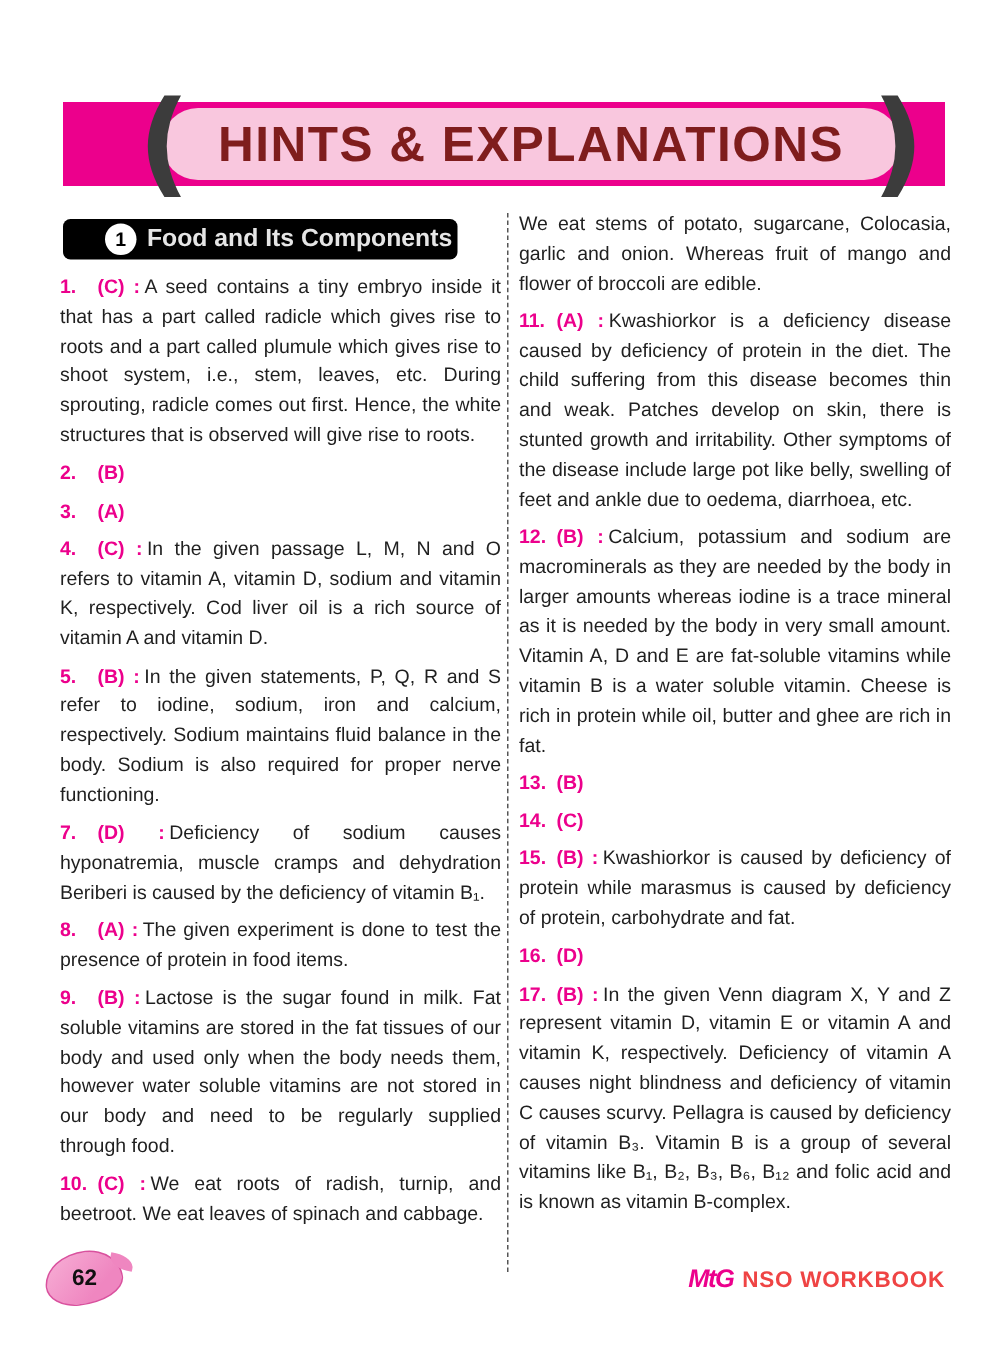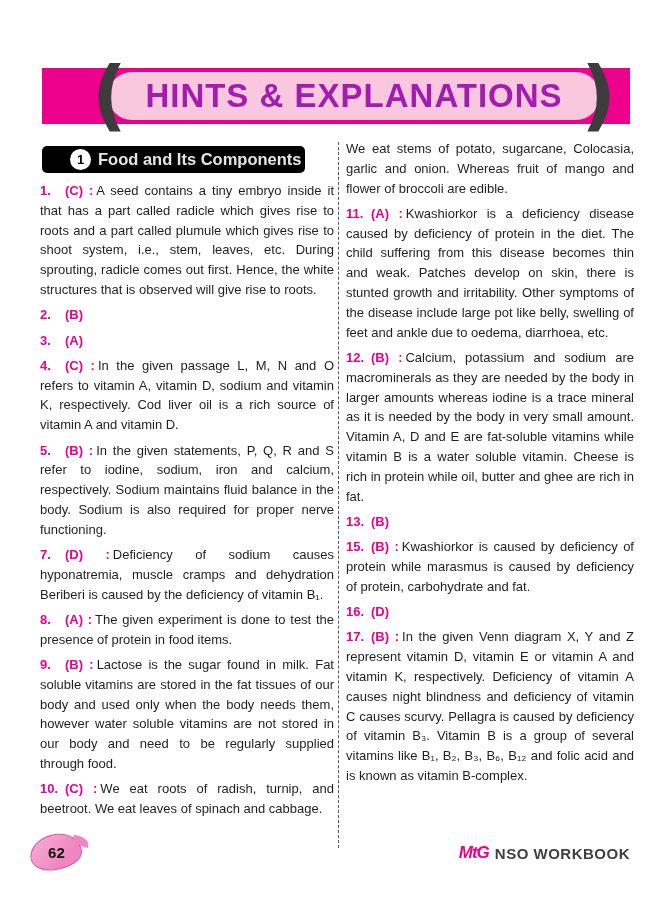--- a/index.html
+++ b/index.html
@@ -8,21 +8,21 @@
     font-family:"Liberation Sans",sans-serif;color:#1c1c1c;overflow:hidden;
   }
   
   .band{position:absolute;left:42px;top:68px;width:588px;height:56px;background:#EC008C;}
   .pill{position:absolute;left:66px;right:30px;top:4px;height:48px;background:#F9C7DE;border-radius:26px;}
   .paren{position:absolute;top:50%;transform:translateY(-52%);font-size:76px;font-weight:bold;
          color:#3c3c3c;font-family:"DejaVu Sans",sans-serif;line-height:48px;}
   .paren.l{left:-16px;}
   .paren.r{right:-16px;}
   .band-title{position:absolute;left:0;right:0;top:50%;transform:translateY(-50%);
-    text-align:center;font-size:33px;font-weight:bold;letter-spacing:1px;color:#a21caf;white-space:nowrap;}
+    text-align:center;font-size:33px;font-weight:bold;letter-spacing:1px;color:#7f1d1d;white-space:nowrap;}
   
   .section-bar{position:absolute;left:42px;top:146px;width:263px;height:27px;background:#000;
     border-radius:5px;display:flex;align-items:center;}
   .sec-circle{width:21px;height:21px;border-radius:50%;background:#fff;color:#000;
     font-size:13px;font-weight:bold;display:flex;align-items:center;justify-content:center;
     margin-left:28px;flex:0 0 auto;}
   .sec-title{color:#e5e5e5;font-size:16.5px;font-weight:bold;margin-left:7px;white-space:nowrap;}
   
   .col{position:absolute;font-size:13px;line-height:19.8px;text-align:justify;color:#1f1f1f;}
   .col-left{left:40px;top:181px;width:294px;}
@@ -36,21 +36,21 @@
   
   .leaf{position:absolute;left:30px;top:834px;width:50px;height:34px;
     background:linear-gradient(135deg,#f7b0d6 0%,#ef86c0 70%);
     border:1px solid #d9519e;border-radius:55% 45% 60% 40% / 60% 55% 45% 40%;
     transform:rotate(-6deg);display:flex;align-items:center;justify-content:center;}
   .leaf::after{content:"";position:absolute;right:-9px;top:4px;width:16px;height:10px;
     background:#ef86c0;border-radius:0 80% 0 80%;transform:rotate(18deg);}
   .page-num{font-size:15px;font-weight:bold;color:#101010;transform:rotate(6deg);}
   .brand{position:absolute;right:42px;top:843px;display:flex;align-items:center;gap:6px;white-space:nowrap;}
   .brand-logo{color:#EC008C;font-size:17px;font-weight:bold;font-style:italic;letter-spacing:-1px;text-align:right;}
-  .brand-name{color:#404040;font-size:15px;font-weight:bold;letter-spacing:0.5px;}
+  .brand-name{color:#ef4444;font-size:15px;font-weight:bold;letter-spacing:0.5px;}
 </style>
 </head>
 <body>
 
 <div class="band">
   <div class="pill">
     <span class="paren l">(</span>
     <div class="band-title">HINTS &amp; EXPLANATIONS</div>
     <span class="paren r">)</span>
   </div>
@@ -73,20 +73,21 @@
   <p class="item"><span class="num">8.</span><span class="ans">(A) :</span><span class="txt">The given experiment is done to test the presence of protein in food items.</span></p>
   <p class="item"><span class="num">9.</span><span class="ans">(B) :</span><span class="txt">Lactose is the sugar found in milk. Fat soluble vitamins are stored in the fat tissues of our body and used only when the body needs them, however water soluble vitamins are not stored in our body and need to be regularly supplied through food.</span></p>
   <p class="item"><span class="num">10.</span><span class="ans">(C) :</span><span class="txt">We eat roots of radish, turnip, and beetroot. We eat leaves of spinach and cabbage.</span></p>
 </div>
 
 <div class="col col-right">
   <p class="cont"><span class="txt">We eat stems of potato, sugarcane, Colocasia, garlic and onion. Whereas fruit of mango and flower of broccoli are edible.</span></p>
   <p class="item"><span class="num">11.</span><span class="ans">(A) :</span><span class="txt">Kwashiorkor is a deficiency disease caused by deficiency of protein in the diet. The child suffering from this disease becomes thin and weak. Patches develop on skin, there is stunted growth and irritability. Other symptoms of the disease include large pot like belly, swelling of feet and ankle due to oedema, diarrhoea, etc.</span></p>
   <p class="item"><span class="num">12.</span><span class="ans">(B) :</span><span class="txt">Calcium, potassium and sodium are macrominerals as they are needed by the body in larger amounts whereas iodine is a trace mineral as it is needed by the body in very small amount. Vitamin A, D and E are fat-soluble vitamins while vitamin B is a water soluble vitamin. Cheese is rich in protein while oil, butter and ghee are rich in fat.</span></p>
   <p class="item"><span class="num">13.</span><span class="ans">(B)</span><span class="txt"></span></p>
+  <p class="item"><span class="num">14.</span><span class="ans">(C)</span><span class="txt"></span></p>
   <p class="item"><span class="num">15.</span><span class="ans">(B) :</span><span class="txt">Kwashiorkor is caused by deficiency of protein while marasmus is caused by deficiency of protein, carbohydrate and fat.</span></p>
   <p class="item"><span class="num">16.</span><span class="ans">(D)</span><span class="txt"></span></p>
   <p class="item"><span class="num">17.</span><span class="ans">(B) :</span><span class="txt">In the given Venn diagram X, Y and Z represent vitamin D, vitamin E or vitamin A and vitamin K, respectively. Deficiency of vitamin A causes night blindness and deficiency of vitamin C causes scurvy. Pellagra is caused by deficiency of vitamin B₃. Vitamin B is a group of several vitamins like B₁, B₂, B₃, B₆, B₁₂ and folic acid and is known as vitamin B-complex.</span></p>
 </div>
 
 <div class="leaf">
   <span class="page-num">62</span>
 </div>
 <div class="brand">
   <span class="brand-logo">MtG</span>

